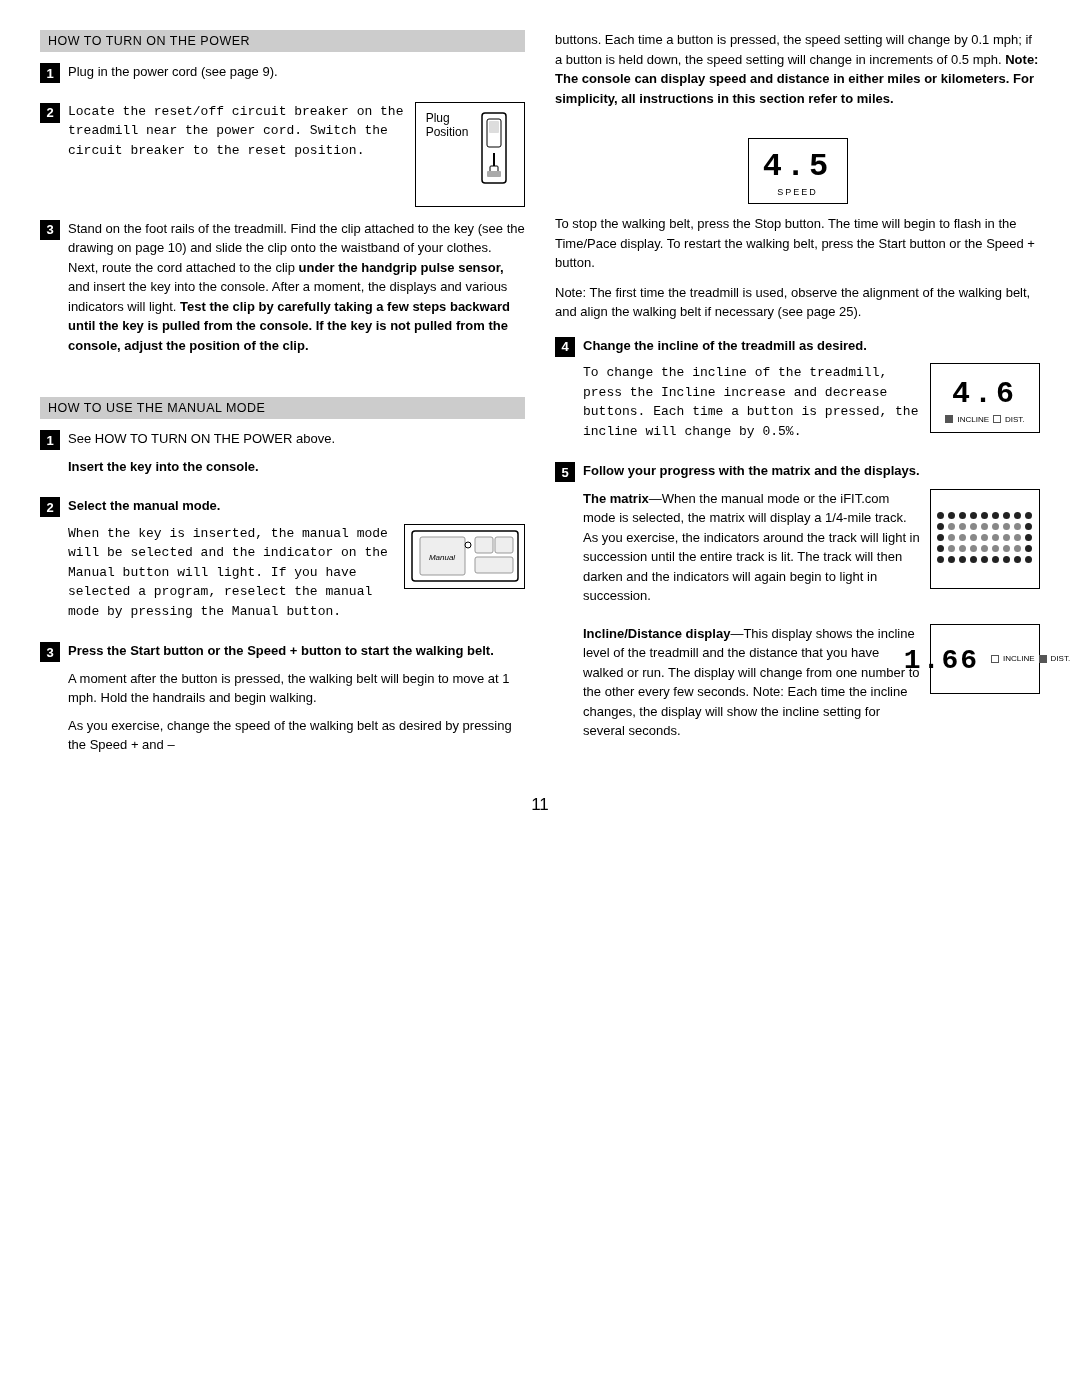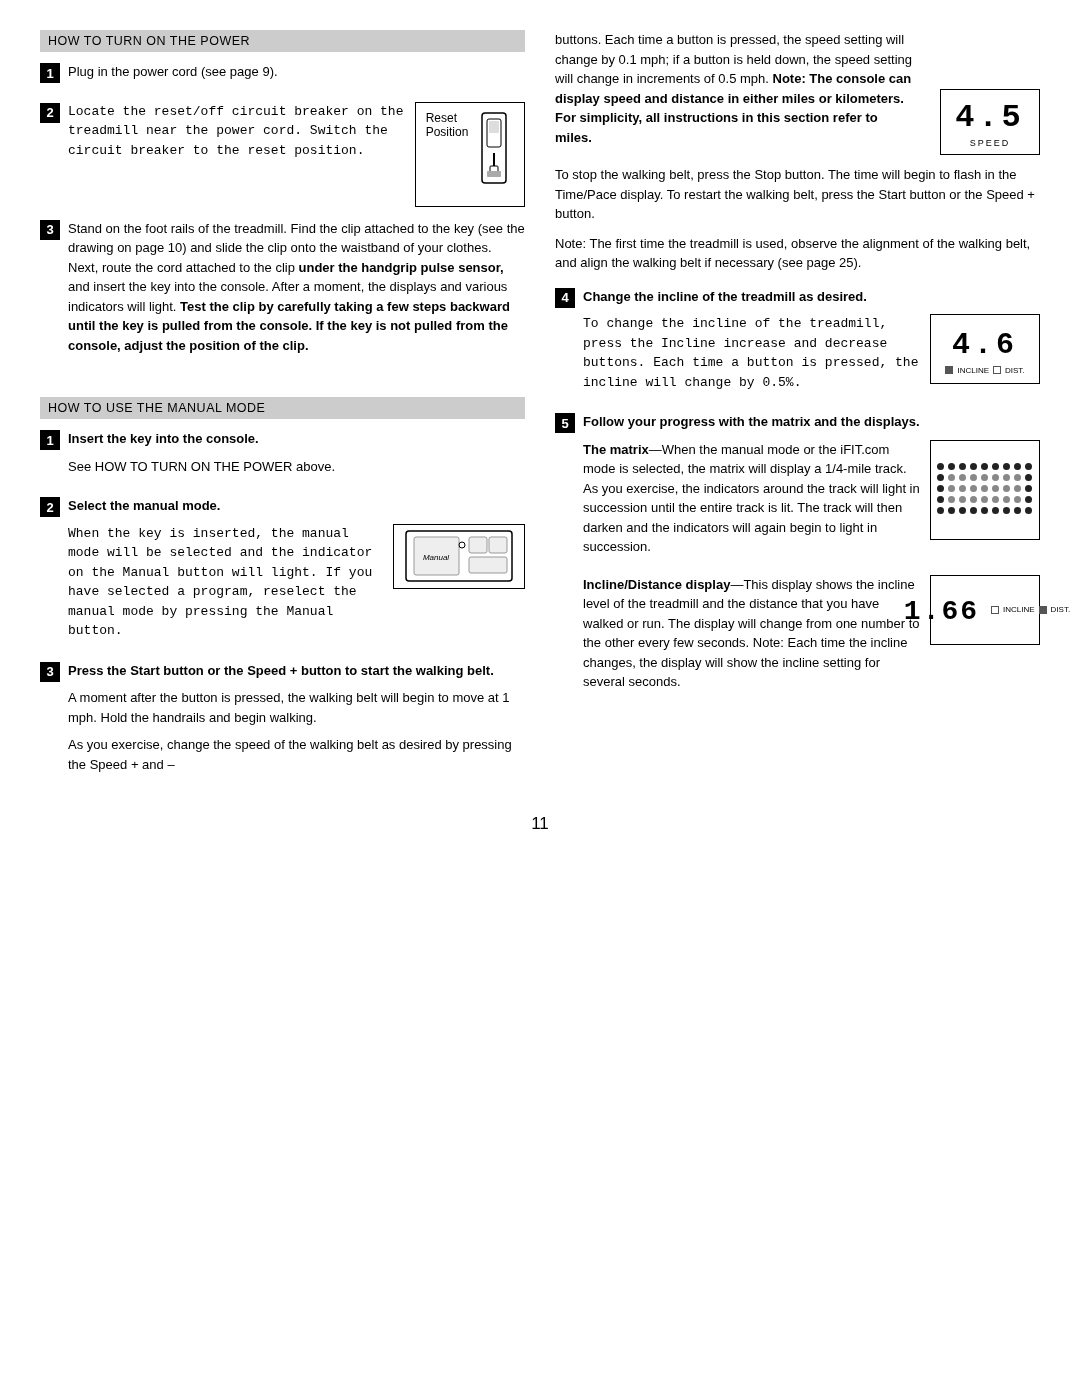--- a/index.html
+++ b/index.html
@@ -165,21 +165,21 @@
       <div class="step">
         <div class="step-num">2</div>
         <div class="step-content">
           <div class="step-with-img">
             <div class="step-text">
               <p>Locate the reset/off circuit breaker on the treadmill near the power cord. Switch the circuit breaker to the reset position.</p>
             </div>
             <div class="img-box reset-img" style="flex-direction:column; justify-content:space-between; padding:8px; width:110px; height:105px;">
               <div style="display:flex; gap:6px; align-items:flex-start;">
                 <div style="flex:1;">
-                  <div style="font-size:12px;">Reset</div>
+                  <div style="font-size:12px;">Plug</div>
                   <div style="font-size:12px;">Position</div>
                 </div>
 
                 <svg width="40" height="75" viewBox="0 0 40 75">
                   <rect x="8" y="2" width="24" height="70" rx="3" fill="#fff" stroke="#000" stroke-width="1.5"></rect>
                   <rect x="13" y="8" width="14" height="28" rx="2" fill="#fff" stroke="#000" stroke-width="1"></rect>
                   <rect x="15" y="10" width="10" height="12" rx="1" fill="#ddd"></rect>
                   <line x1="20" y1="42" x2="20" y2="55" stroke="#000" stroke-width="2"></line>
                   <rect x="16" y="55" width="8" height="10" rx="1" fill="#fff" stroke="#000" stroke-width="1"></rect>
                   <rect x="13" y="60" width="14" height="6" rx="1" fill="#aaa"></rect>
@@ -199,35 +199,35 @@
         </div>
       </div>
     </div>
 
     <div style="margin-top:34px;">
       <div class="section-header">HOW TO USE THE MANUAL MODE</div>
 
       <div class="step">
         <div class="step-num">1</div>
         <div class="step-content">
+          <p>See HOW TO TURN ON THE POWER above.</p>
           <p><span class="bold">Insert the key into the console.</span></p>
-          <p>See HOW TO TURN ON THE POWER above.</p>
         </div>
       </div>
 
       <div class="step">
         <div class="step-num">2</div>
         <div class="step-content">
           <p><span class="bold">Select the manual mode.</span></p>
           <div class="step-with-img">
             <div class="step-text">
               <p>When the key is inserted, the manual mode will be selected and the indicator on the Manual button will light. If you have selected a program, reselect the manual mode by pressing the Manual button.</p>
             </div>
 
-            <div class="img-box manual-img" style="width:132px; height:65px; padding:4px;">
+            <div class="img-box manual-img" style="width:121px; height:65px; padding:4px;">
               <svg width="110" height="55" viewBox="0 0 110 55">
                 <rect x="2" y="2" width="106" height="50" rx="3" fill="#fff" stroke="#000" stroke-width="1.5"></rect>
 
                 <rect x="10" y="8" width="45" height="38" rx="2" fill="#eee" stroke="#999" stroke-width="1"></rect>
                 <text x="32" y="31" font-size="8" text-anchor="middle" fill="#000" font-style="italic">Manual</text>
 
                 <circle cx="58" cy="16" r="3" fill="#fff" stroke="#000" stroke-width="1"></circle>
 
                 <rect x="65" y="8" width="18" height="16" rx="2" fill="#eee" stroke="#999" stroke-width="1"></rect>
                 <rect x="85" y="8" width="18" height="16" rx="2" fill="#eee" stroke="#999" stroke-width="1"></rect>
@@ -244,21 +244,21 @@
           <p><span class="bold">Press the Start button or the Speed + button to start the walking belt.</span></p>
           <p>A moment after the button is pressed, the walking belt will begin to move at 1 mph. Hold the handrails and begin walking.</p>
           <p>As you exercise, change the speed of the walking belt as desired by pressing the Speed + and –</p>
         </div>
       </div>
     </div>
   </div>
 
   <div class="right-col-top">
 
-    <div style="display:flex; gap:22px; align-items:flex-end; margin-bottom:10px;">
+    <div style="display:flex; gap:22px; align-items:center; margin-bottom:10px;flex-direction:column;">
       <div style="flex:1;">
         <p><span>buttons. Each time a button is pressed, the speed setting will change by 0.1 mph; if a button is held down, the speed setting will change in increments of 0.5 mph.</span> <span class="bold">Note: The console can display speed and distance in either miles or kilometers. For simplicity, all instructions in this section refer to miles.</span></p>
       </div>
       <div class="img-box speed-display" style="flex-direction:column; align-items:center; justify-content:center; width:100px; height:66px;">
         <span class="digit-display">4.5</span>
         <span class="display-label">SPEED</span>
       </div>
     </div>
 
     <p style="margin-bottom:10px;">To stop the walking belt, press the Stop button. The time will begin to flash in the Time/Pace display. To restart the walking belt, press the Start button or the Speed + button.</p>

